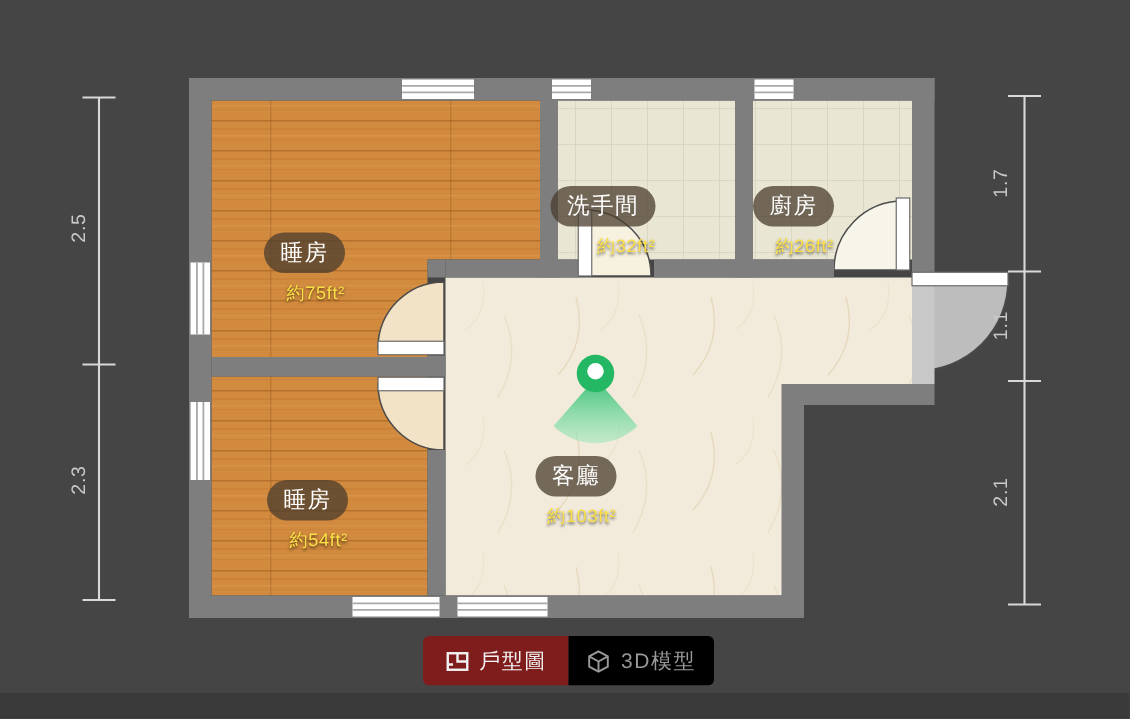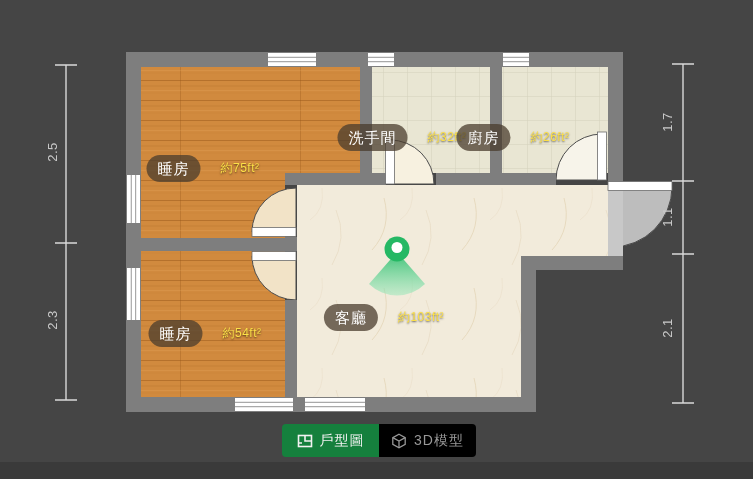--- a/index.html
+++ b/index.html
@@ -1,30 +1,30 @@
 <!DOCTYPE html>
 <html><head>
 <meta charset="utf-8">
 <style>
   html,body{margin:0;padding:0;background:#454545;width:753px;height:479px;overflow:hidden;
     font-family:"Liberation Sans","DejaVu Sans",sans-serif;}
   .stage{position:relative;width:753px;height:479px;background:#454545;}
   .stage svg.plan{position:absolute;left:0;top:0;}
   .bottom-strip{position:absolute;left:0;top:462px;width:753px;height:17px;background:#3a3a3a;}
-  .room-label{position:absolute;display:flex;flex-direction:row;align-items:center;gap:20px;
+  .room-label{position:absolute;display:flex;flex-direction:column;align-items:flex-end;gap:5px;
     transform:translateX(-50%);pointer-events:none;white-space:nowrap;}
   .room-pill{background:rgba(74,60,46,.75);color:#fff;font-size:15px;line-height:1;
     padding:6px 11px;border-radius:14px;letter-spacing:1px;}
   .room-area{color:#fde047;font-size:12px;text-shadow:0 1px 2px rgba(0,0,0,.65);letter-spacing:.5px;}
   .dim-label{position:absolute;color:#c9c9c9;font-size:13px;
     transform:translate(-50%,-50%) rotate(-90deg);letter-spacing:.5px;}
   .tabbar{position:absolute;left:282px;top:424px;display:flex;border-radius:4px;overflow:hidden;}
   .tab{display:flex;align-items:center;justify-content:center;gap:7px;width:97px;height:33px;
     border:none;font-size:14px;cursor:pointer;font-family:inherit;letter-spacing:1px;}
-  .tab.active{background:#15803d;color:#f2f2f2;font-family:Liberation Serif, serif;}
+  .tab.active{background:#7f1d1d;color:#f2f2f2;font-family:Liberation Serif, serif;}
   .tab.inactive{background:#000000;color:#989898;}
   .tab .icon{display:inline-flex;width:16px;height:16px;}
 </style>
 </head>
 <body>
 
 <div class="stage">
 
   <svg class="plan" width="753" height="479" viewBox="0 0 753 479">
     <defs>
@@ -151,21 +151,21 @@
     <span class="room-area">約75ft²</span>
   </div>
   <div class="room-label" style="left:205px;top:320px;">
     <span class="room-pill">睡房</span>
     <span class="room-area">約54ft²</span>
   </div>
   <div class="room-label" style="left:402px;top:124px;">
     <span class="room-pill">洗手間</span>
     <span class="room-area">約32ft²</span>
   </div>
-  <div class="room-label" style="left:513px;top:124px;">
+  <div class="room-label" style="left:529px;top:124px;">
     <span class="room-pill">廚房</span>
     <span class="room-area">約26ft²</span>
   </div>
   <div class="room-label" style="left:384px;top:292px;margin-top:12px;">
     <span class="room-pill">客廳</span>
     <span class="room-area">約103ft²</span>
   </div>
 
   <span class="dim-label" style="left:52px;top:152px;">2.5</span>
   <span class="dim-label" style="left:52px;top:320px;">2.3</span>

